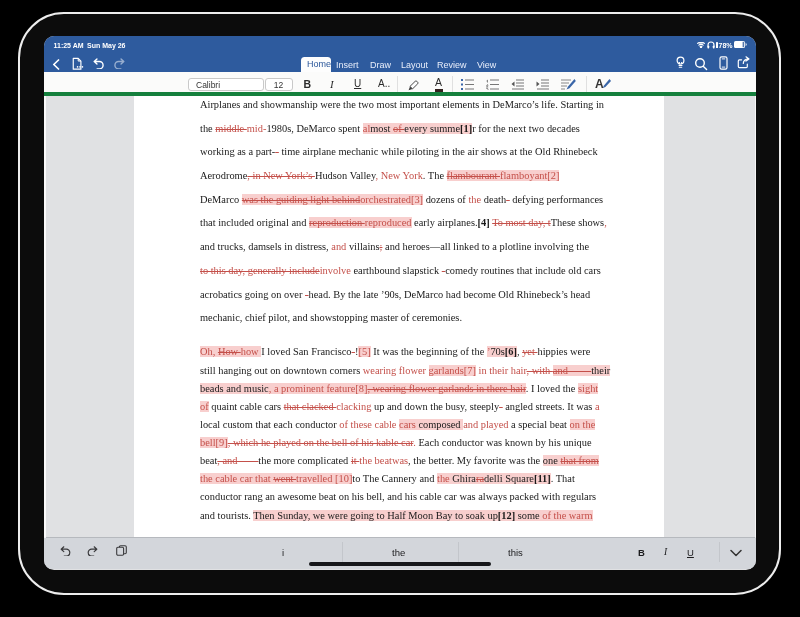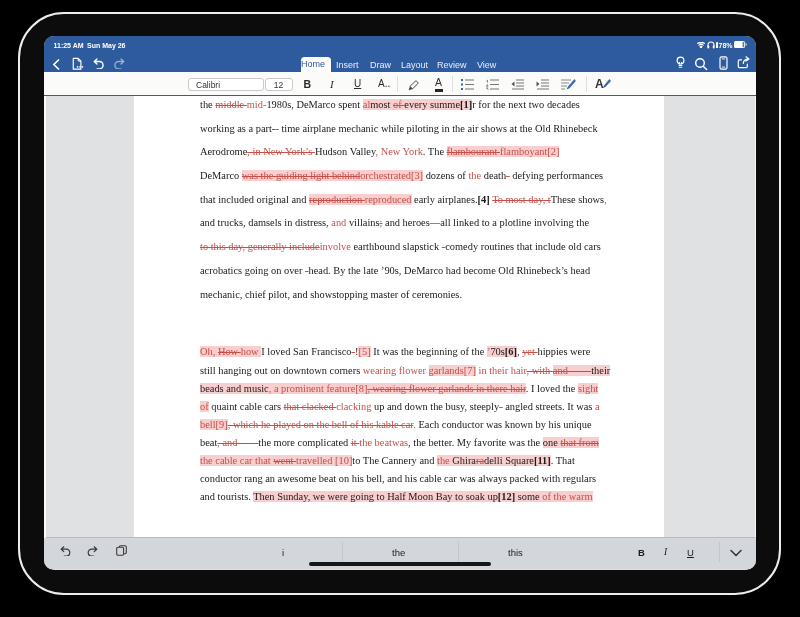--- a/index.html
+++ b/index.html
@@ -1,22 +1,22 @@
 <!DOCTYPE html>
 <html><head><meta charset="utf-8"><style>
 html,body{margin:0;padding:0;background:#000;width:800px;height:617px;overflow:hidden}
 *{box-sizing:border-box}
 #tablet{position:absolute;left:18px;top:12px;width:763px;height:583px;background:#0c0c0c;border:2.5px solid #ededed;border-radius:46px}
 #screen{position:absolute;left:44px;top:36px;width:712px;height:534px;border-radius:10px;overflow:hidden;background:#e0e1e3;font-family:"Liberation Sans",sans-serif}
 #bluebar{position:absolute;left:0;top:0;width:712px;height:36px;background:#2e5b9e}
 .st{position:absolute;color:#fff;font-size:7px;font-weight:700;letter-spacing:0}
 .nav{position:absolute;top:20px;color:#fff}
 .tab{position:absolute;top:21.5px;height:14.5px;color:#e8eefb;font-size:9px;line-height:14px;text-align:left}
-#hometab{position:absolute;left:257px;top:21px;width:30px;height:15px;background:#fdfdfd;border-radius:3.5px 3.5px 0 0;color:#2b579a;font-size:9px;font-weight:400;line-height:15px;text-align:left}
-#ribbon{position:absolute;left:0;top:36px;width:712px;height:24px;background:#fbfbfa;border-bottom:1px solid #15803d}
+#hometab{position:absolute;left:257px;top:21px;width:30px;height:15px;background:#fdfdfd;border-radius:3.5px 3.5px 0 0;color:#2b579a;font-size:9px;font-weight:400;line-height:15px;text-align:right}
+#ribbon{position:absolute;left:0;top:36px;width:712px;height:24px;background:#fbfbfa;border-bottom:4px solid #15803d}
 .rbox{position:absolute;top:5.5px;height:13.5px;background:#fff;border:1px solid #c9c9c9;border-radius:3px;font-size:8.5px;color:#333;line-height:12px}
 .ric{position:absolute;color:#2b2b2b;font-size:10px;font-weight:700}
 .rsep{position:absolute;top:4px;height:16px;width:1px;background:#e0e0e0}
 #docarea{position:absolute;left:0;top:60px;width:712px;height:442px;background:#e0e1e3}
 #page{position:absolute;left:90px;top:0;width:530px;height:442px;background:#fff}
 #suggbar{position:absolute;left:0;top:501px;width:712px;height:32px;background:#d3d6db;border-top:.5px solid #b6b9be}
 .sg{position:absolute;top:9px;font-size:9.5px;color:#1c1c1e}
 .sdiv{position:absolute;top:4px;height:20px;width:1px;background:#c3c6cb}
 #homeind{position:absolute;left:265px;top:525.5px;width:182px;height:4.5px;border-radius:2.5px;background:#16171a}
 
@@ -134,35 +134,37 @@
       </svg>
     <div class="rsep" style="left:542px"></div>
     <svg class="ric" style="left:551px;top:5px" width="16" height="14" viewBox="0 0 16 14">
         <text x="0" y="11" font-size="12" fill="#333" font-family="Liberation Sans">A</text>
         <path d="M14.5 2 L9 8.5 l-1.2 2.6 2.6-1 L16 4 z" fill="#3a66a8"></path>
       </svg>
   </div>
   <div id="docarea">
     <div id="page"></div>
     <div class="doc" id="para1" style="left:156px;top:-3px">
+      <div>Airplanes and showmanship were the two most important elements in DeMarco’s life. Starting in</div>
       <div>the <span class="d">middle </span><span class="i">mid-</span>1980s, DeMarco spent <span class="h"><span class="i">al</span>most <span class="d">of </span>every summe<span class="cm">[1]</span></span>r for the next two decades</div>
       <div>working as a part-<span class="d">-</span> time airplane mechanic while piloting in the air shows at the Old Rhinebeck</div>
       <div>Aerodrome<span class="d">, in New York’s </span>Hudson Valley<span class="i">, New York</span>. The <span class="hr"><span class="d">flambourant </span><span class="i">flamboyant</span>[2]</span></div>
       <div>DeMarco <span class="h"><span class="d">was the guiding light behind</span><span class="i">orchestrated</span><span class="r">[3]</span></span> dozens of <span class="i">the</span> death<span class="d">-</span> defying performances</div>
       <div>that included original and <span class="h"><span class="d">reproduction </span><span class="i">reproduced</span></span> early airplanes.<span class="cm">[4]</span> <span class="d">To most day, t</span>These shows<span class="r">,</span></div>
       <div>and trucks, damsels in distress, <span class="i">and</span> villains<span class="d">;</span> and heroes—all linked to a plotline involving the</div>
       <div><span class="d">to this day, generally include</span><span class="i">involve</span> earthbound slapstick <span class="d">-</span>comedy routines that include old cars</div>
       <div>acrobatics going on over <span class="d">-</span>head. By the late ’90s, DeMarco had become Old Rhinebeck’s head</div>
       <div>mechanic, chief pilot, and showstopping master of ceremonies.</div>
     </div>
     <div class="doc" id="para2" style="left:156px;top:247.4px">
       <div><span class="hr">Oh, <span class="d">How </span>how </span>I loved San Francisco<span class="d">-</span>!<span class="hr">[5]</span> It was the beginning of the <span class="h"><span class="r">’</span>70s<span class="cm">[6]</span></span>, <span class="d">yet </span>hippies were</div>
       <div>still hanging out on downtown corners <span class="i">wearing flower </span><span class="hr">garlands[7]</span><span class="i"> in their hair</span><span class="d">, with </span><span class="h"><span class="d">and—— </span>their</span></div>
       <div><span class="h">beads and music<span class="i">, a prominent feature</span><span class="r">[8]</span><span class="d">, wearing flower garlands in there hair</span></span>. I loved the <span class="hr">sight</span></div>
       <div><span class="hr">of</span> quaint cable cars <span class="d">that clacked </span><span class="i">clacking</span> up and down the busy, steeply<span class="d">-</span> angled streets. It was <span class="i">a</span></div>
+      <div>local custom that each conductor <span class="i">of these cable </span><span class="h"><span class="r">cars </span>composed </span><span class="i">and played</span> a special beat <span class="hr">on the</span></div>
       <div><span class="hr">bell[9]</span><span class="d">, which he played on the bell of his kable car</span><span class="r">.</span> Each conductor was known by his unique</div>
       <div>beat<span class="d">, and——</span>the more complicated <span class="d">it </span><span class="i">the beat</span><span class="r">was</span>, the better. My favorite was the <span class="h">one <span class="d">that from</span></span></div>
       <div><span class="hr">the cable car that <span class="d">went </span><span class="i">travelled</span> [10]</span>to The Cannery and <span class="h"><span class="i">the </span>Ghira<span class="d">ra</span>delli Square<span class="cm">[11]</span></span>. That</div>
       <div>conductor rang an awesome beat on his bell, and his cable car was always packed with regulars</div>
       <div>and tourists. <span class="h">Then Sunday, we were going to Half Moon Bay to soak up<span class="cm">[12]</span> some <span class="r">of the warm</span></span></div>
     </div>
   </div>
   <div id="suggbar">
     <svg style="position:absolute;left:15.5px;top:8px" width="11" height="10" viewBox="0 0 11 10">
         <path d="M3.8 .8 L1.2 3.2 L3.8 5.6 M1.5 3.2 H6.4 a3.4 3.4 0 0 1 0 6.8 H4.2" stroke="#3a3a3c" stroke-width="1.2" fill="none" stroke-linecap="round" stroke-linejoin="round"></path>

